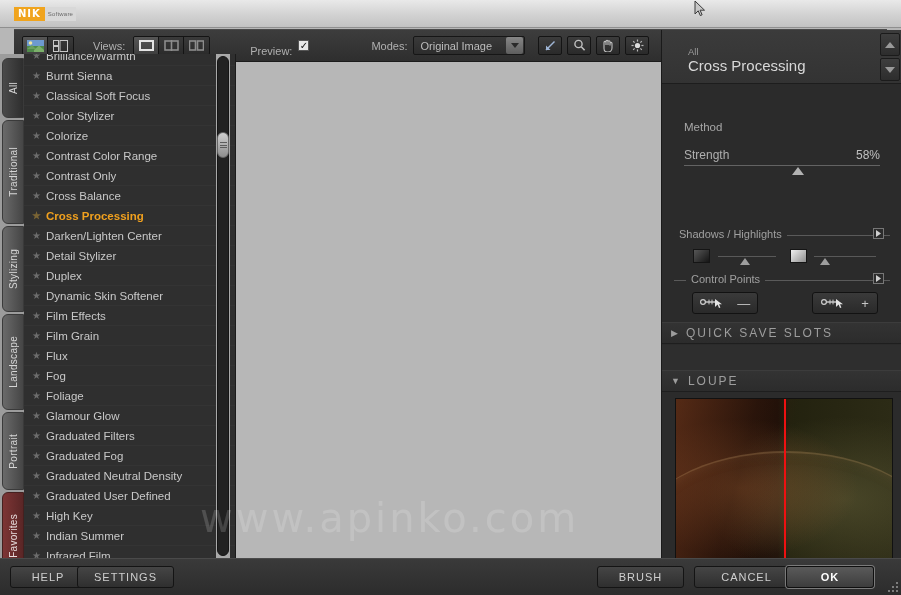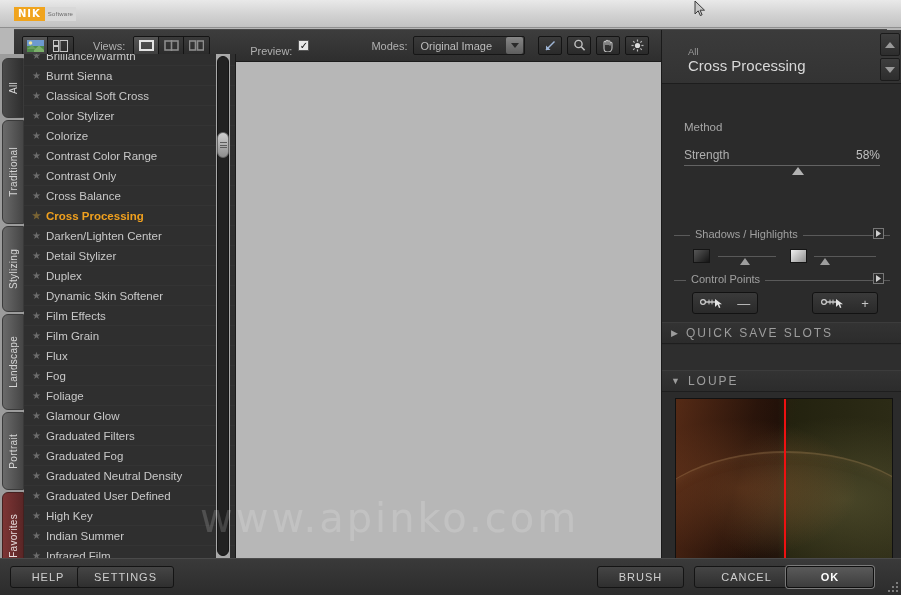--- a/index.html
+++ b/index.html
@@ -575,21 +575,21 @@
         <div class="filteritem">
           <span class="star">★</span>
           <span>Brilliance/Warmth</span>
         </div>
         <div class="filteritem">
           <span class="star">★</span>
           <span>Burnt Sienna</span>
         </div>
         <div class="filteritem">
           <span class="star">★</span>
-          <span>Classical Soft Cross</span>
+          <span>Classical Soft Focus</span>
         </div>
         <div class="filteritem">
           <span class="star">★</span>
           <span>Color Stylizer</span>
         </div>
         <div class="filteritem">
           <span class="star">★</span>
           <span>Colorize</span>
         </div>
         <div class="filteritem">
@@ -720,21 +720,21 @@
 
       <div class="strength-row">
         <span class="ctl-label">Strength</span>
         <span class="strength-val">58%</span>
         <div class="srule"></div>
         <div class="sthumb" id="strength-thumb" style="left: 129.68px;"></div>
       </div>
 
       <div class="sect-head" style="top:143px;">
         <div class="sect-line" style="left:12px; width:216px;"></div>
-        <div class="sect-title" style="left:28px;">Shadows / Highlights</div>
+        <div class="sect-title" style="left:12px;">Shadows / Highlights</div>
         <div class="sect-btn">
           <svg width="5" height="7" viewBox="0 0 5 7">
               <path d="M0 0 L5 3.5 L0 7 Z" fill="#cfcfcf"></path>
             </svg>
         </div>
       </div>
 
       <div>
         <div class="swatch dark" style="left:31px; top:164px;"></div>
         <div class="minirule" style="left:56px; top:171px; width:58px;"></div>

